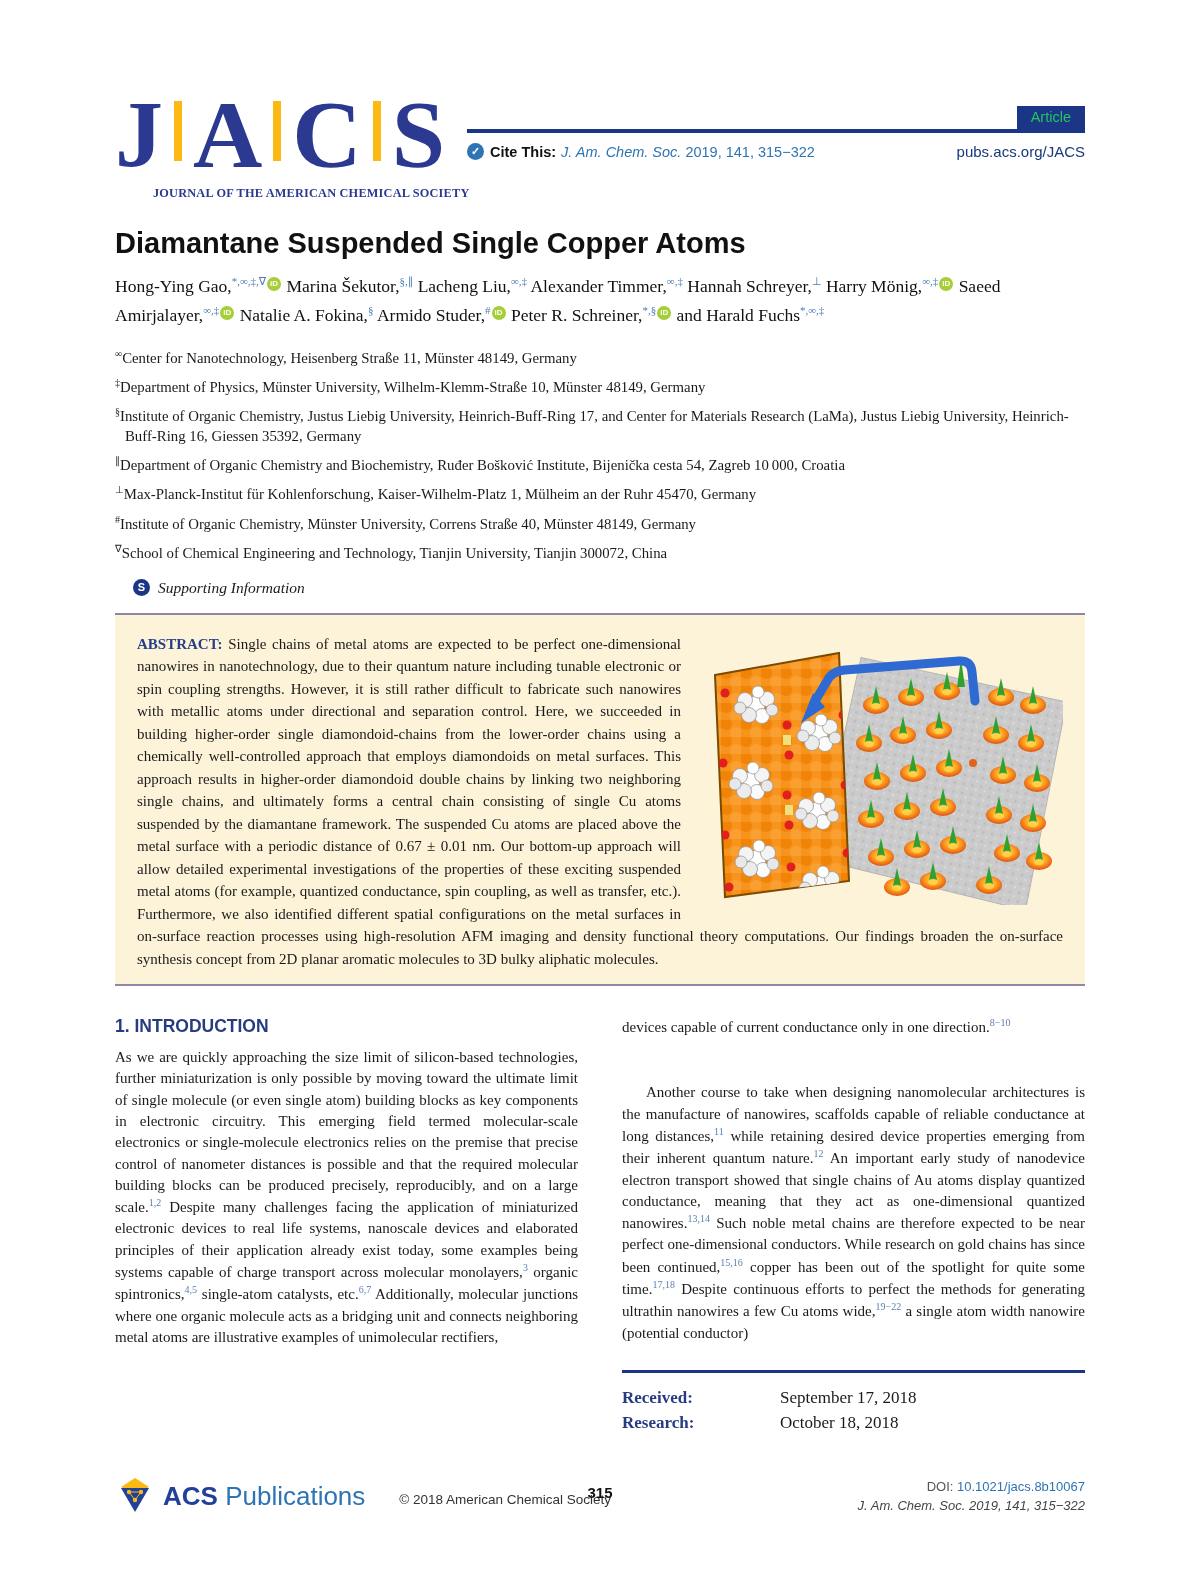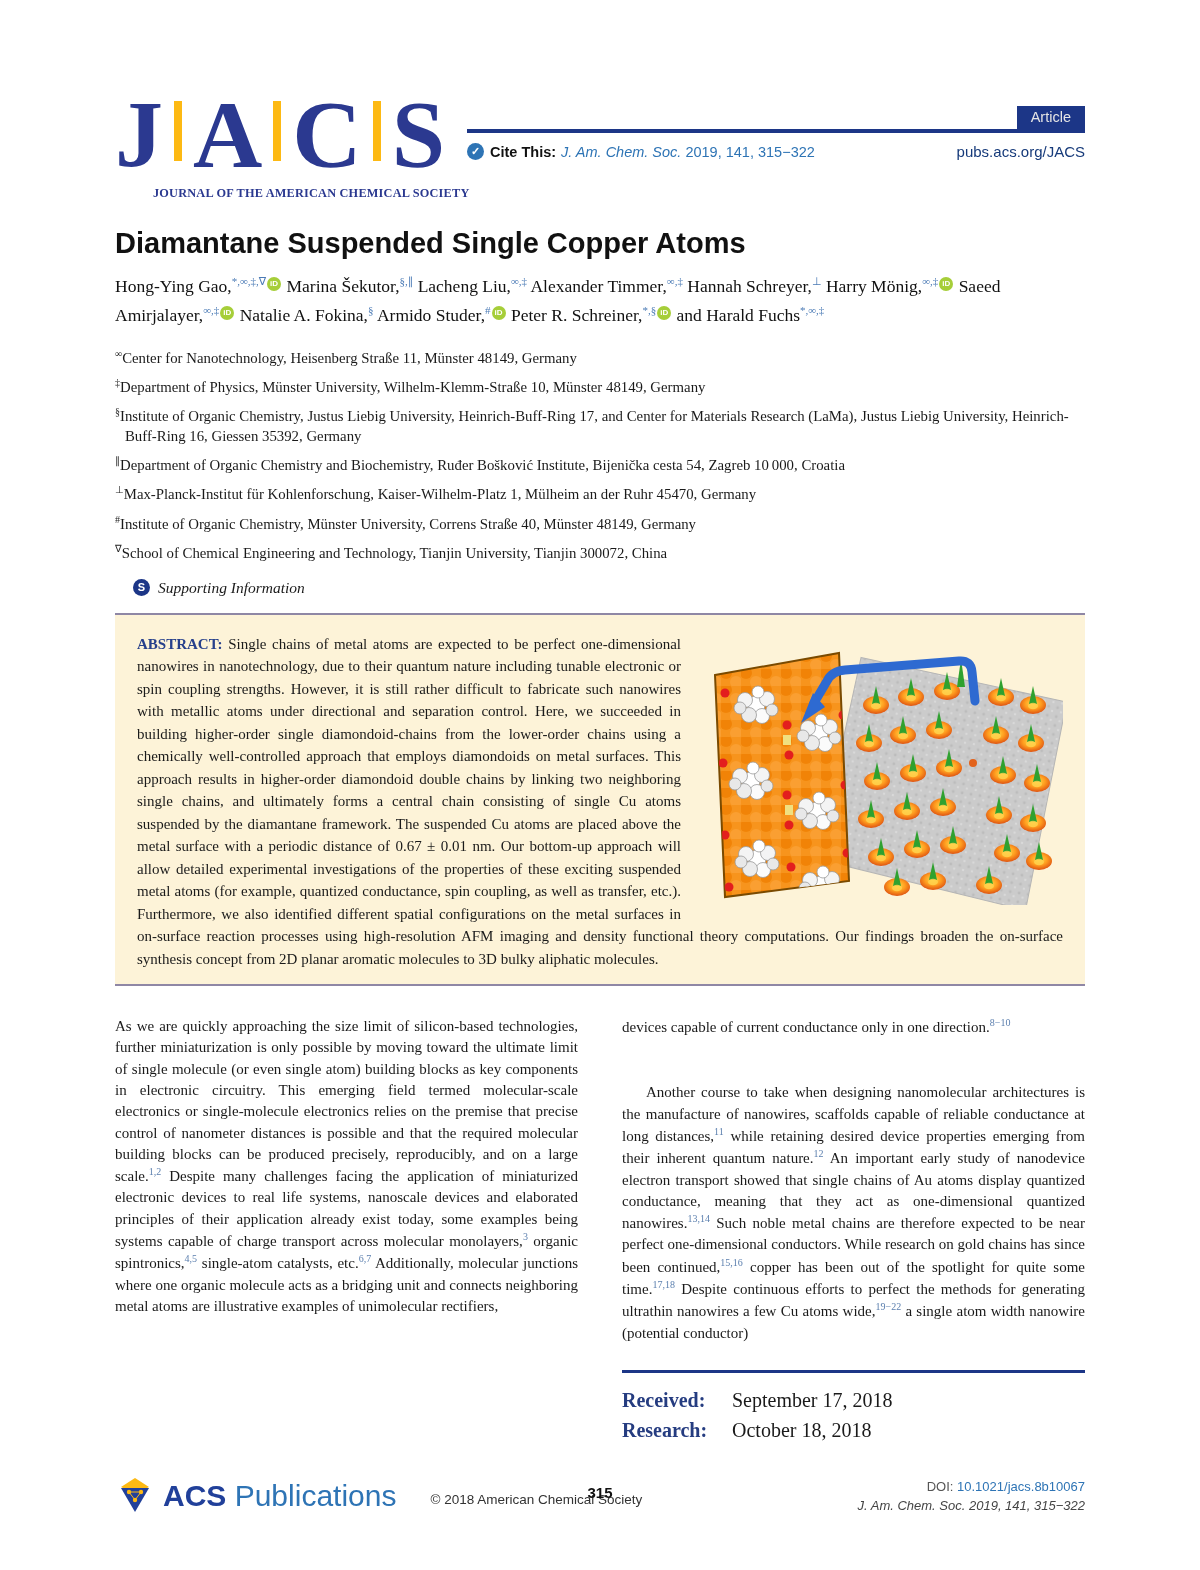--- a/index.html
+++ b/index.html
@@ -15,21 +15,21 @@
   }
   
   .header{display:flex;margin-top:92px;}
   .logo-block{width:352px;flex:0 0 352px;}
   .logo-row{display:flex;align-items:center;height:86px;}
   .logo-letter{font-family:"Liberation Serif",serif;font-weight:bold;font-size:96px;line-height:70px;color:#2b3990;}
   .logo-bar{width:8px;height:60px;background:#fdb913;margin:0 11px;transform:translateY(-4px);}
   .logo-subtitle{font-family:"Liberation Serif",serif;font-weight:bold;font-size:12.3px;color:#2b3990;letter-spacing:.2px;margin:8px 0 0 38px;white-space:nowrap;}
   .header-right{flex:1;padding-top:14px;}
   .rule-row{position:relative;height:27px;}
-  .article-badge{position:absolute;right:0;top:0;background:#1c3687;color:#e5e5e5;font-family:"Liberation Sans",sans-serif;font-size:14.5px;padding:3px 14px 4px 14px;text-align:center;}
+  .article-badge{position:absolute;right:0;top:0;background:#1c3687;color:#22c55e;font-family:"Liberation Sans",sans-serif;font-size:14.5px;padding:3px 14px 4px 14px;text-align:center;}
   .header-rule{position:absolute;left:0;right:0;bottom:0;height:4px;background:#1c3687;}
   .cite-row{display:flex;justify-content:space-between;margin-top:10px;align-items:flex-start;}
   .cite-left{font-family:"Liberation Sans",sans-serif;font-size:14.5px;display:flex;align-items:center;}
   .cite-check{display:inline-block;width:17px;height:17px;border-radius:50%;background:#2e74b5;color:#fff;font-size:11px;font-weight:bold;text-align:center;line-height:17px;margin-right:6px;}
   .cite-label{font-weight:bold;color:#111;margin-right:5px;}
   .cite-journal{color:#2e74b5;font-style:italic;}
   .cite-numbers{color:#2e74b5;}
   .site-url{font-family:"Liberation Sans",sans-serif;font-size:15px;color:#163a7a;}
   
   .article-title{font-family:"Liberation Sans",sans-serif;font-weight:bold;font-size:29px;color:#111;margin:26px 0 0 0;}
@@ -55,27 +55,27 @@
   .columns{display:flex;margin-top:30px;}
   .col{width:463px;flex:0 0 463px;}
   .col-left{margin-right:44px;}
   .section-heading{font-family:"Liberation Sans",sans-serif;font-weight:bold;font-size:17.5px;color:#253c80;margin:0 0 10px 0;}
   .body-par{margin:0;font-size:15px;line-height:1.42;text-align:justify;}
   .body-par + .body-par{text-indent:1.6em;margin-top:44px;}
   .columns sup{color:#5b7fae;font-size:10px;}
   
   .received-block{margin-top:26px;}
   .received-rule{height:3px;background:#1c3687;margin-bottom:12px;}
-  .received-row{display:flex;font-size:20px;line-height:1.5;}
+  .received-row{display:flex;font-size:17px;line-height:1.5;gap:48px;}
   .received-label{font-weight:bold;color:#253c80;width:110px;flex:0 0 110px;}
   
   .footer{position:absolute;left:115px;right:115px;top:1478px;display:flex;align-items:flex-start;}
   .footer-left{display:flex;align-items:center;}
   .acs-logo{display:flex;align-items:center;}
-  .acs-logo-text{font-family:"Liberation Sans",sans-serif;font-size:30px;margin-left:8px;white-space:nowrap;}
+  .acs-logo-text{font-family:"Liberation Sans",sans-serif;font-size:26px;margin-left:8px;white-space:nowrap;}
   .acs-strong{font-weight:bold;color:#21409a;}
   .acs-light{color:#2e74b5;}
   .copyright{font-family:"Liberation Sans",sans-serif;font-size:13.5px;color:#333;margin-left:34px;margin-top:6px;}
   .page-num{position:absolute;left:50%;transform:translateX(-50%);font-family:"Liberation Sans",sans-serif;
     font-weight:bold;font-size:15px;color:#111;margin-top:6px;}
   .footer-right{margin-left:auto;text-align:right;font-family:"Liberation Sans",sans-serif;font-size:13px;line-height:1.45;}
   .doi-label{color:#555;}
   .doi-link{color:#2e74b5;}
   .journal-ref{font-style:italic;color:#444;}
 </style>
@@ -232,20 +232,21 @@
 
         <path d="M113,68 L126,46 Q131,36 144,35 L258,26 Q270,25 271,37 L274,66" fill="none" stroke="#2e6ad1" stroke-width="9" stroke-linecap="round" stroke-linejoin="round"></path>
         <polygon points="100,88 112,58 124,72" fill="#2e6ad1"></polygon>
       </svg>
     </div>
     <p class="abstract-text"><span class="abstract-label">ABSTRACT:</span><span> Single chains of metal atoms are expected to be perfect one-dimensional nanowires in nanotechnology, due to their quantum nature including tunable electronic or spin coupling strengths. However, it is still rather difficult to fabricate such nanowires with metallic atoms under directional and separation control. Here, we succeeded in building higher-order single diamondoid-chains from the lower-order chains using a chemically well-controlled approach that employs diamondoids on metal surfaces. This approach results in higher-order diamondoid double chains by linking two neighboring single chains, and ultimately forms a central chain consisting of single Cu atoms suspended by the diamantane framework. The suspended Cu atoms are placed above the metal surface with a periodic distance of 0.67 ± 0.01 nm. Our bottom-up approach will allow detailed experimental investigations of the properties of these exciting suspended metal atoms (for example, quantized conductance, spin coupling, as well as transfer, etc.). Furthermore, we also identified different spatial configurations on the metal surfaces in on-surface reaction processes using high-resolution AFM imaging and density functional theory computations. Our findings broaden the on-surface synthesis concept from 2D planar aromatic molecules to 3D bulky aliphatic molecules.</span></p>
   </div>
 
   <div class="columns">
     <div class="col col-left">
+      <h2 class="section-heading">1. INTRODUCTION</h2>
       <p class="body-par">As we are quickly approaching the size limit of silicon-based technologies, further miniaturization is only possible by moving toward the ultimate limit of single molecule (or even single atom) building blocks as key components in electronic circuitry. This emerging field termed molecular-scale electronics or single-molecule electronics relies on the premise that precise control of nanometer distances is possible and that the required molecular building blocks can be produced precisely, reproducibly, and on a large scale.<sup>1,2</sup> Despite many challenges facing the application of miniaturized electronic devices to real life systems, nanoscale devices and elaborated principles of their application already exist today, some examples being systems capable of charge transport across molecular monolayers,<sup>3</sup> organic spintronics,<sup>4,5</sup> single-atom catalysts, etc.<sup>6,7</sup> Additionally, molecular junctions where one organic molecule acts as a bridging unit and connects neighboring metal atoms are illustrative examples of unimolecular rectifiers,</p>
     </div>
     <div class="col">
       <p class="body-par">devices capable of current conductance only in one direction.<sup>8−10</sup></p>
       <p class="body-par">Another course to take when designing nanomolecular architectures is the manufacture of nanowires, scaffolds capable of reliable conductance at long distances,<sup>11</sup> while retaining desired device properties emerging from their inherent quantum nature.<sup>12</sup> An important early study of nanodevice electron transport showed that single chains of Au atoms display quantized conductance, meaning that they act as one-dimensional quantized nanowires.<sup>13,14</sup> Such noble metal chains are therefore expected to be near perfect one-dimensional conductors. While research on gold chains has since been continued,<sup>15,16</sup> copper has been out of the spotlight for quite some time.<sup>17,18</sup> Despite continuous efforts to perfect the methods for generating ultrathin nanowires a few Cu atoms wide,<sup>19−22</sup> a single atom width nanowire (potential conductor)</p>
       <div class="received-block">
         <div class="received-rule"></div>
         <div class="received-row">
           <span class="received-label">Received:</span>
           <span>September 17, 2018</span>

